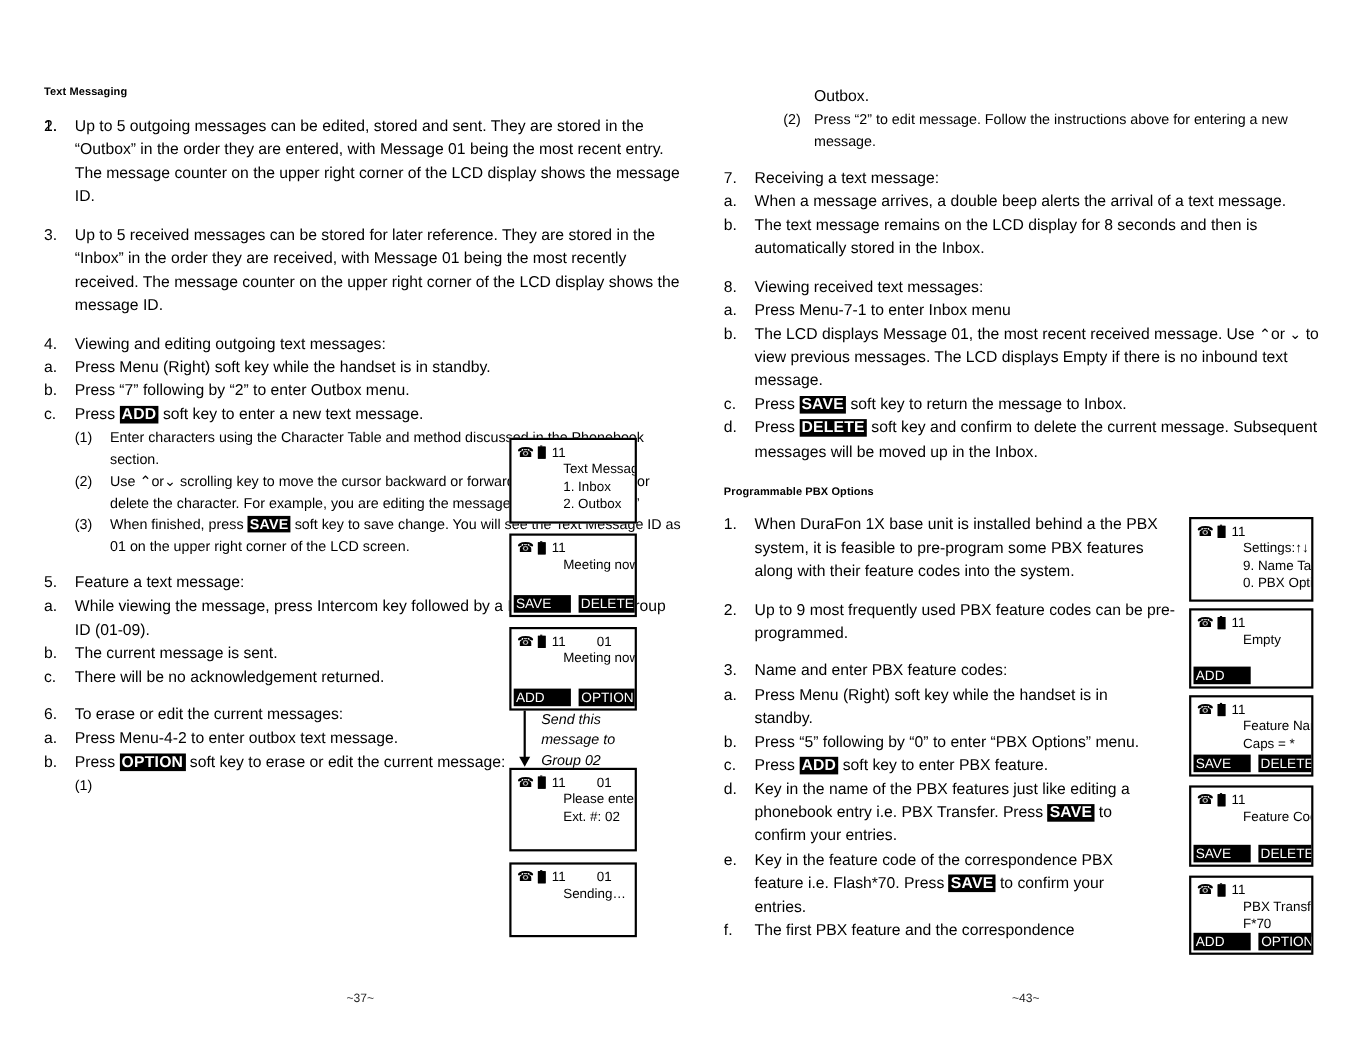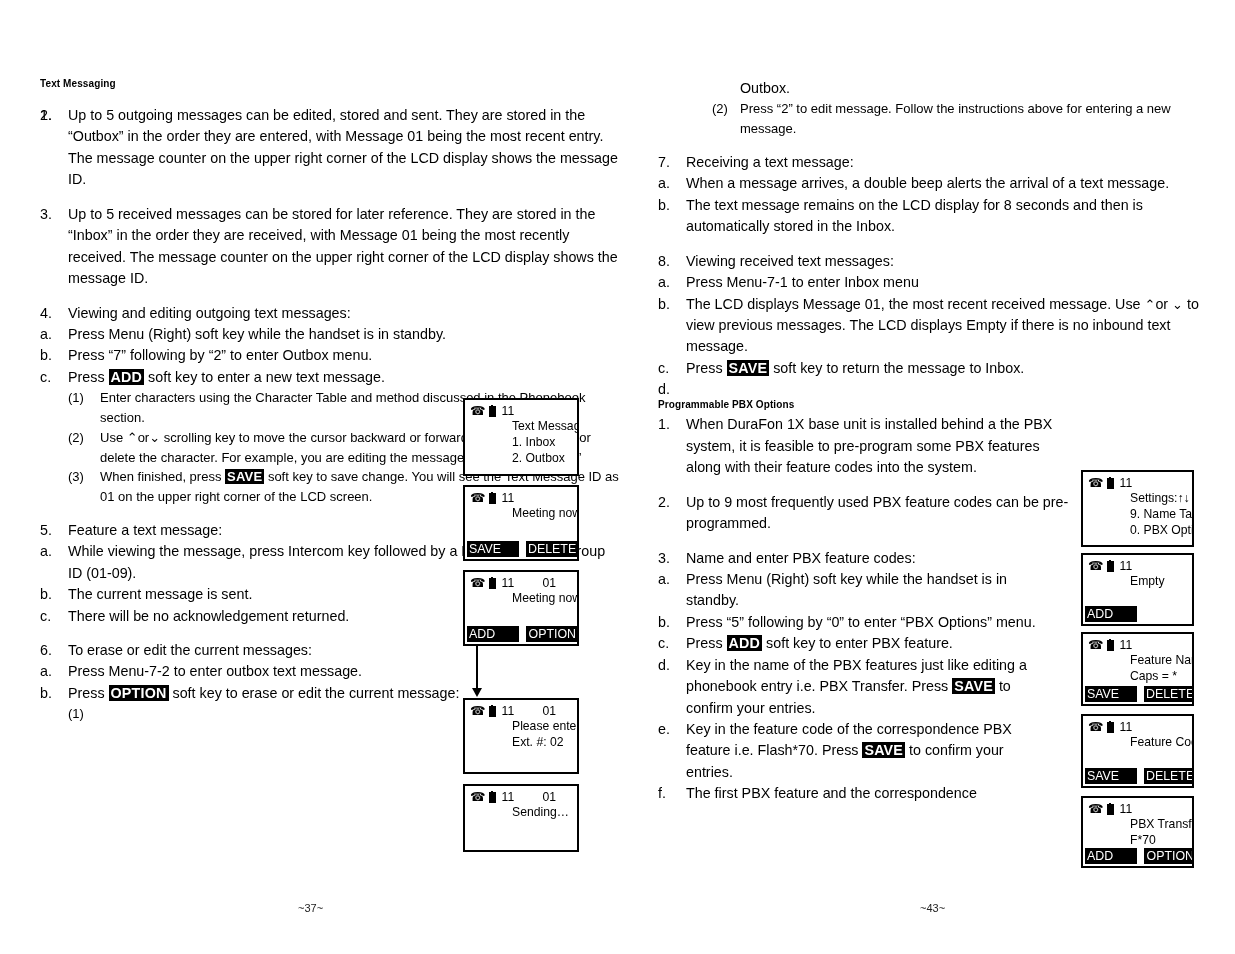--- a/index.html
+++ b/index.html
@@ -25,21 +25,21 @@
   }
   .col-left  { left: 40px;  width: 580px; }
   .col-right { left: 658px; width: 545px; }
 
   h2.sec-title {
     font-size: 10px;
     font-weight: bold;
     margin: 0 0 16px 0;
     letter-spacing: 0.1px;
   }
-  h2.sec-title.tight { margin-bottom: 4px; }
+  h2.sec-title.tight { margin-bottom: 14px; }
 
   
   .lvl1 {
     position: relative;
     padding-left: 28px;
     margin-bottom: 13px;
     font-size: 14.3px;
     line-height: 1.50;
   }
   .lvl1 > .num {
@@ -186,21 +186,21 @@
     border-right: 5.5px solid transparent;
     border-top: 9px solid #000;
   }
 
   .pagenum {
     position: absolute;
     bottom: 40px;
     font-size: 11px;
     color: #222;
   }
-  .pagenum.left  { left: 298px; }
+  .pagenum.left  { left: 315px; }
   .pagenum.right { left: 920px; }
 </style>
 </head>
 <body>
 
 <div class="page">
 
   <div class="col col-left">
 
     <h2 class="sec-title">Text Messaging</h2>
@@ -279,21 +279,21 @@
     <div class="blk-gap"></div>
 
     <div class="lvl1 nogap">
       <span class="num">6.</span>
       <span>To erase or edit the current messages:</span>
     </div>
 
     <div class="sub-block">
       <div class="lvl2">
         <span class="num">a.</span>
-        <span>Press Menu-7-2 to enter outbox text message.</span>
+        <span>Press Menu-4-2 to enter outbox text message.</span>
       </div>
       <div class="lvl2">
         <span class="num">b.</span>
         <span><span>Press </span><span class="key">OPTION</span><span> soft key to erase or edit the current message:</span></span>
       </div>
       <div class="lvl2" style="padding-left:28px;">
         <div class="lvl3">
           <span class="num">(1)</span>
         </div>
       </div>
@@ -333,20 +333,21 @@
     </div>
     <div class="line">Meeting now</div>
     <div class="softkeys">
       <span class="sk">ADD</span>
       <span class="sk right">OPTION</span>
     </div>
   </div>
 
   <div class="arrowline" style="left:476px; top:646px; height:45px;"></div>
   <div class="arrowhead" style="left:471.5px; top:688px;"></div>
+  <div class="annot" style="left:492px; top:645px; width:92px;">Send this message to Group 02</div>
 
   <div class="lcd" style="left:463px; top:698px; width:116px; height:76px;">
     <div class="statusbar">
       <span class="phone-ico">☎</span>
       <span class="batt"></span>
       <span class="hs-id">11</span>
       <span class="msg-id">01</span>
     </div>
     <div class="line">Please enter</div>
     <div class="line">Ext. #: 02</div>
@@ -403,20 +404,21 @@
       <div class="lvl2">
         <span class="num">b.</span>
         <span><span>The LCD displays Message 01, the most recent received message. Use </span><span class="arrowglyph">⌃</span><span>or </span><span class="arrowglyph">⌄</span><span> to view previous messages. The LCD displays Empty if there is no inbound text message.</span></span>
       </div>
       <div class="lvl2">
         <span class="num">c.</span>
         <span><span>Press </span><span class="key">SAVE</span><span> soft key to return the message to Inbox.</span></span>
       </div>
       <div class="lvl2">
         <span class="num">d.</span>
+        <span><span>Press </span><span class="key">DELETE</span><span> soft key and confirm to delete the current message. Subsequent messages will be moved up in the Inbox.</span></span>
       </div>
     </div>
 
     <div style="height:20px;"></div>
 
     <h2 class="sec-title tight">Programmable PBX Options</h2>
 
     <div class="lvl1" style="width:390px;">
       <span class="num">1.</span>
       <span>When DuraFon 1X base unit is installed behind a the PBX system, it is feasible to pre-program some PBX features along with their feature codes into the system.</span>

